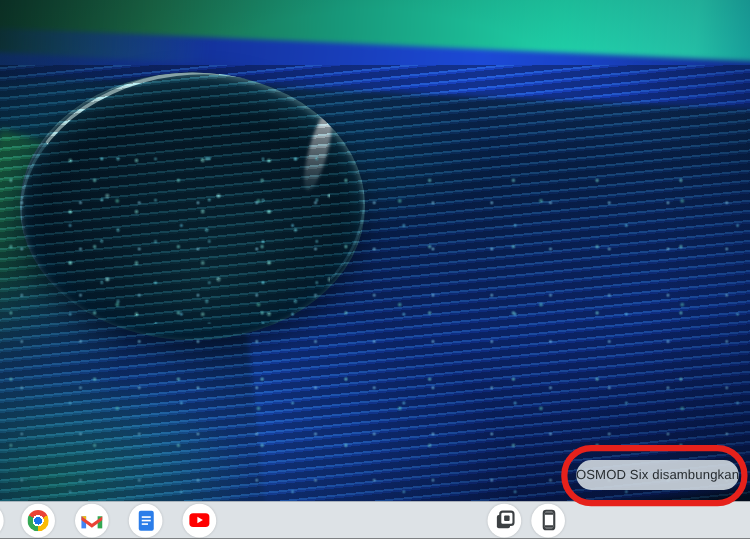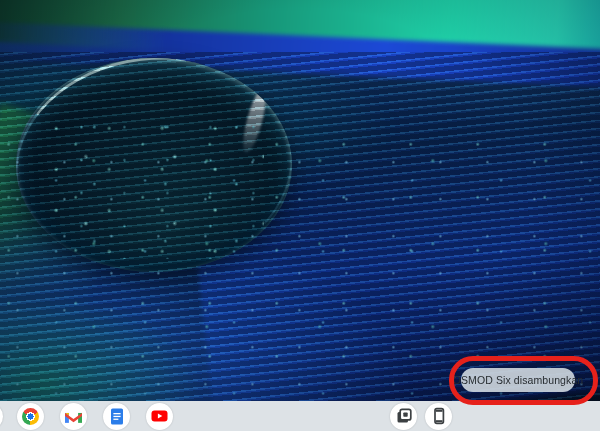--- a/index.html
+++ b/index.html
@@ -71,21 +71,21 @@
     background-image:
       radial-gradient(circle 1.2px at 13% 27%,rgba(140,255,240,0.7),transparent 2.2px),
       radial-gradient(circle 1px at 63% 71%,rgba(110,220,255,0.7),transparent 2px),
       radial-gradient(circle 1.3px at 83% 37%,rgba(120,255,220,0.6),transparent 2.4px),
       radial-gradient(circle 1px at 37% 87%,rgba(150,230,255,0.7),transparent 2px);
     background-size:67px 53px,89px 71px,113px 83px,47px 37px; }
   .wp-vignette { position:absolute; inset:0;
     background:radial-gradient(ellipse at 50% 45%,rgba(0,0,0,0) 55%,rgba(0,6,16,0.35) 100%); }
 
   
-  .toast { position:absolute; left:461px; top:368px; width:114px; height:24px; border-radius:12px;
+  .toast { position:absolute; left:461px; top:368px; width:130px; height:24px; border-radius:12px;
     background:rgba(213,221,226,0.88); color:#272c30; font-size:10.5px;
     display:flex; align-items:center; justify-content:center; white-space:nowrap;
     z-index:20; letter-spacing:.1px; }
   .annotation-ring { position:absolute; left:449px; top:356px; width:149px; height:49px;
     border:5px solid #e6211b; border-radius:24px; z-index:40; }
 
   
   .shelf { position:absolute; left:0; top:401px; width:600px; height:30px; background:#dde2e6; z-index:10; }
   .app-circle { position:absolute; top:1.5px; width:27px; height:27px; border-radius:50%;
     background:#fff; box-shadow:0 0 2px rgba(0,0,0,0.18);

